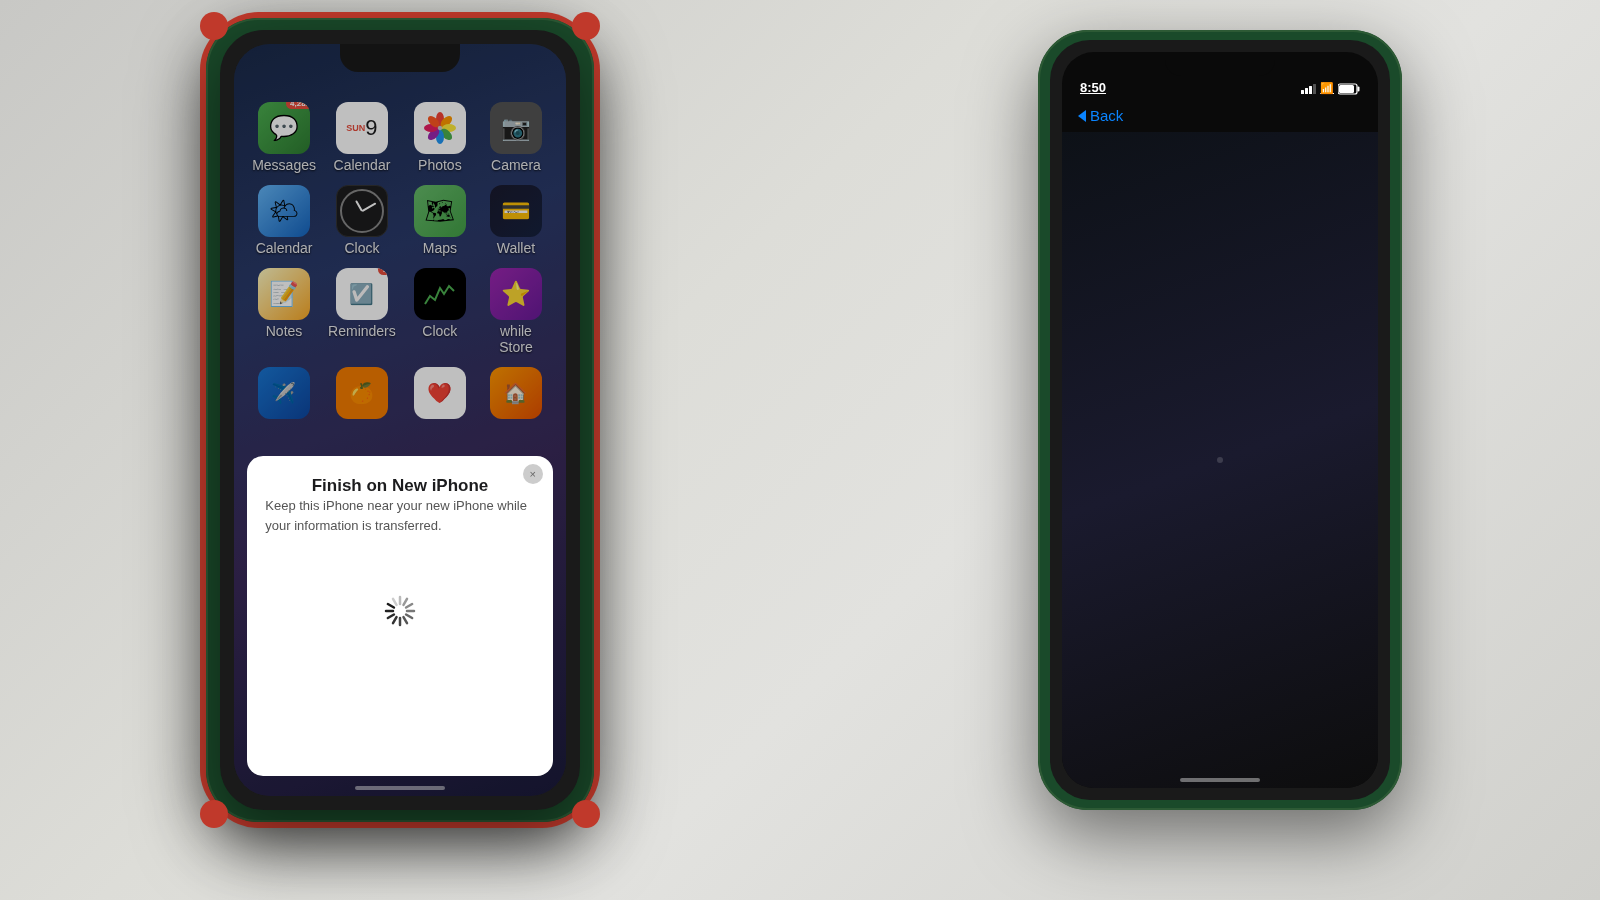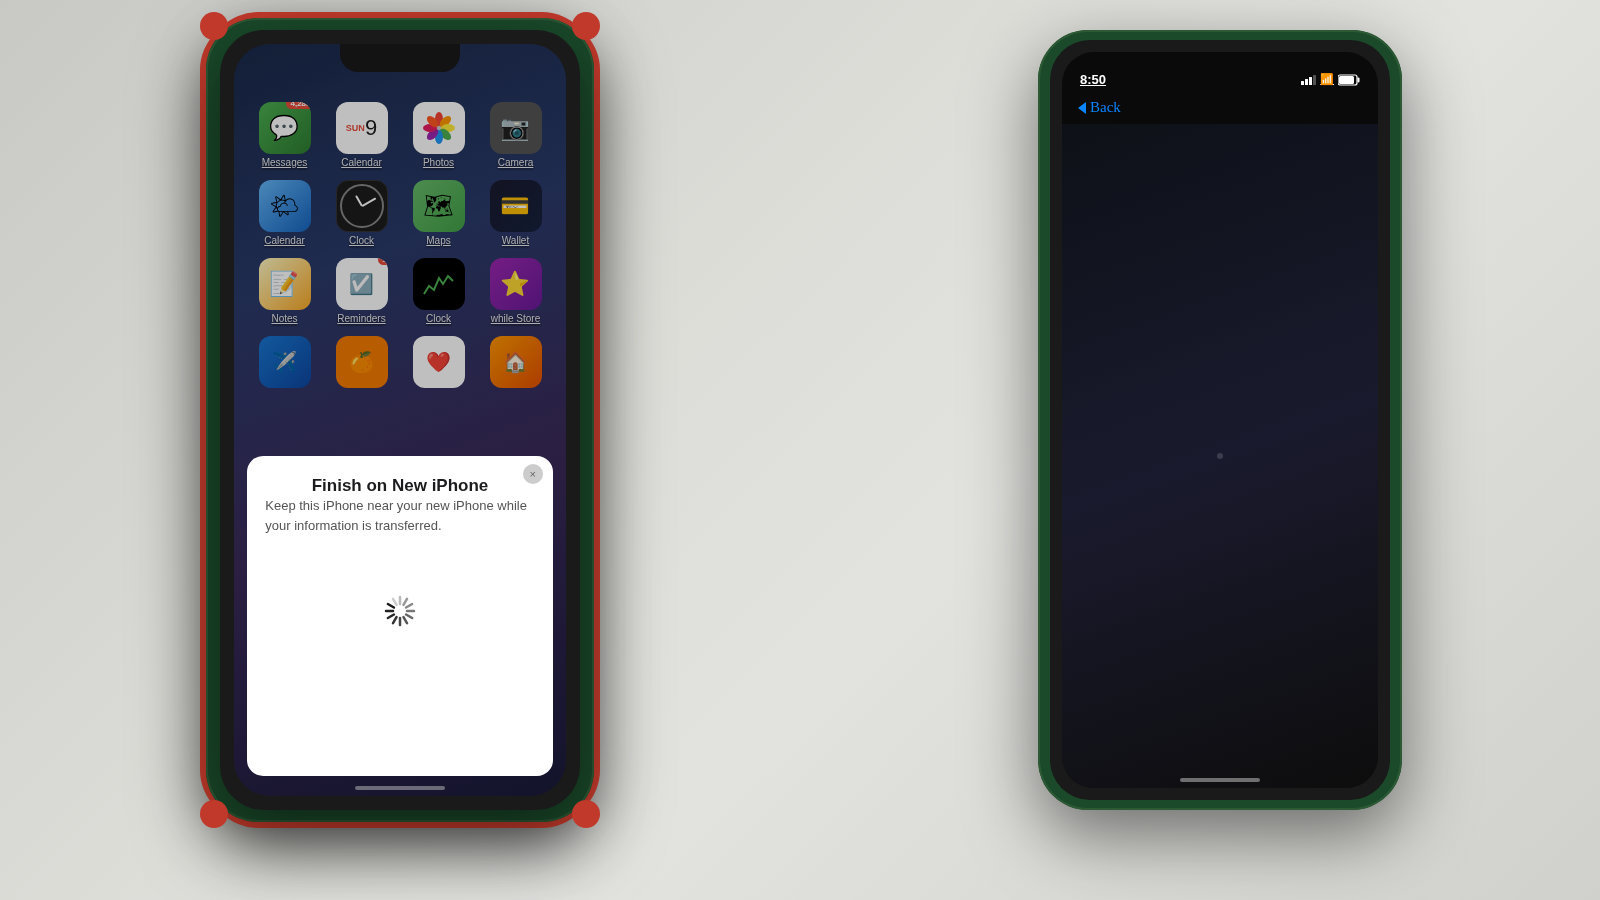--- a/index.html
+++ b/index.html
@@ -119,25 +119,24 @@
       border-radius: 12px;
       display: flex;
       align-items: center;
       justify-content: center;
       font-size: 24px;
       position: relative;
       overflow: hidden;
     }
 
     .app-icon .icon-label {
-      font-size: 10px;
+      font-size: 14px;
       color: rgba(255,255,255,0.9);
       text-align: center;
       text-shadow: 0 1px 2px rgba(0,0,0,0.8);
-      text-decoration: underline;
     }
 
     .badge {
       position: absolute;
       top: -4px; right: -4px;
       background: #e74c3c;
       color: white;
       font-size: 8px;
       font-weight: bold;
       padding: 1px 4px;
@@ -316,22 +315,22 @@
       width: 110px; height: 24px;
       background: #0a0a0a;
       border-radius: 0 0 16px 16px;
       z-index: 20;
     }
 
     
     .status-bar {
       display: flex;
       justify-content: space-between;
-      align-items: center;
-      padding: 20px 18px 4px;
+      align-items: flex-end;
+      padding: 28px 18px 4px;
       color: white;
       font-size: 11px;
       font-weight: 600;
       position: relative;
       z-index: 10;
       text-decoration: underline;
     }
 
     .status-time { font-size: 13px; font-weight: 600; }
 
@@ -602,21 +601,21 @@
             <svg width="22" height="12" viewBox="0 0 22 12">
               <rect x="0" y="1" width="19" height="10" rx="2" fill="none" stroke="white" stroke-width="1.2"></rect>
               <rect x="19.5" y="3.5" width="2" height="5" rx="1" fill="white"></rect>
               <rect x="1" y="2" width="15" height="8" rx="1.5" fill="white"></rect>
             </svg>
           </div>
         </div>
 
         <div class="back-btn">
           <div class="chevron-left"></div>
-          <span style="color:#0a84ff; font-size:15px;font-family:Liberation Serif, serif;">Back</span>
+          <span style="color:#0a84ff; font-size:15px;">Back</span>
         </div>
 
         <div class="right-phone-content">
 
           <div style="width:100%; height:200px; display:flex; align-items:center; justify-content:center; opacity:0.3;">
             <svg width="20" height="20" viewBox="0 0 20 20">
               <circle cx="10" cy="10" r="3" fill="white" opacity="0.5"></circle>
             </svg>
           </div>
 

